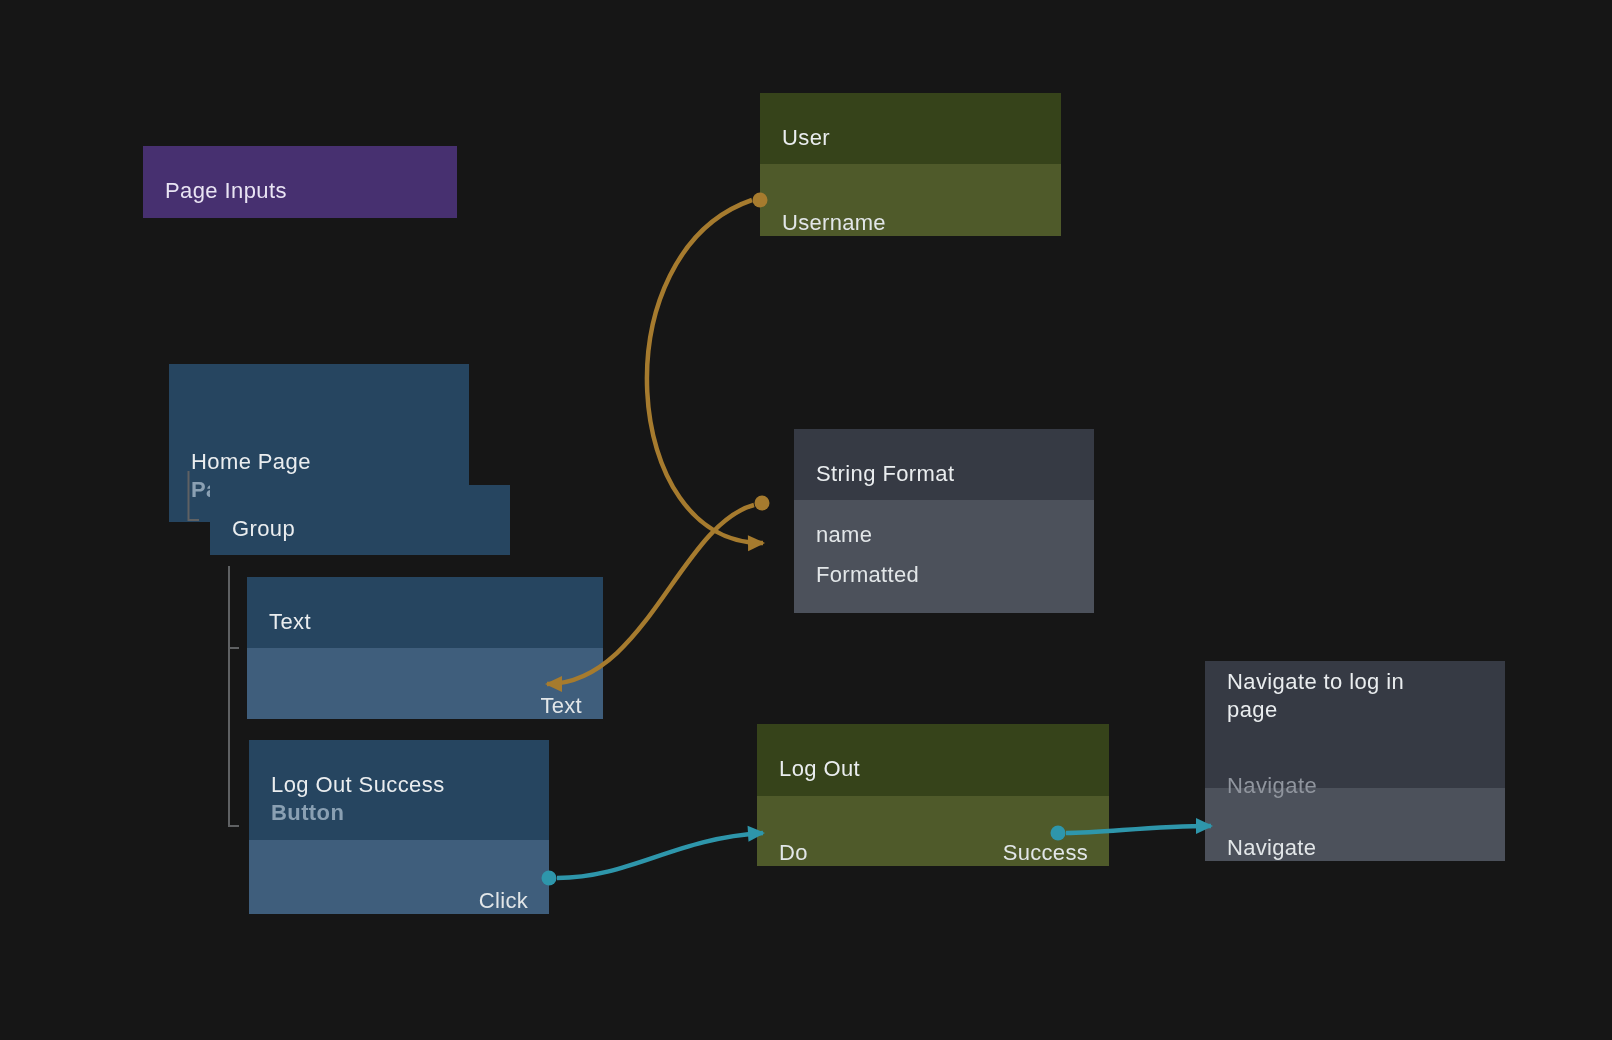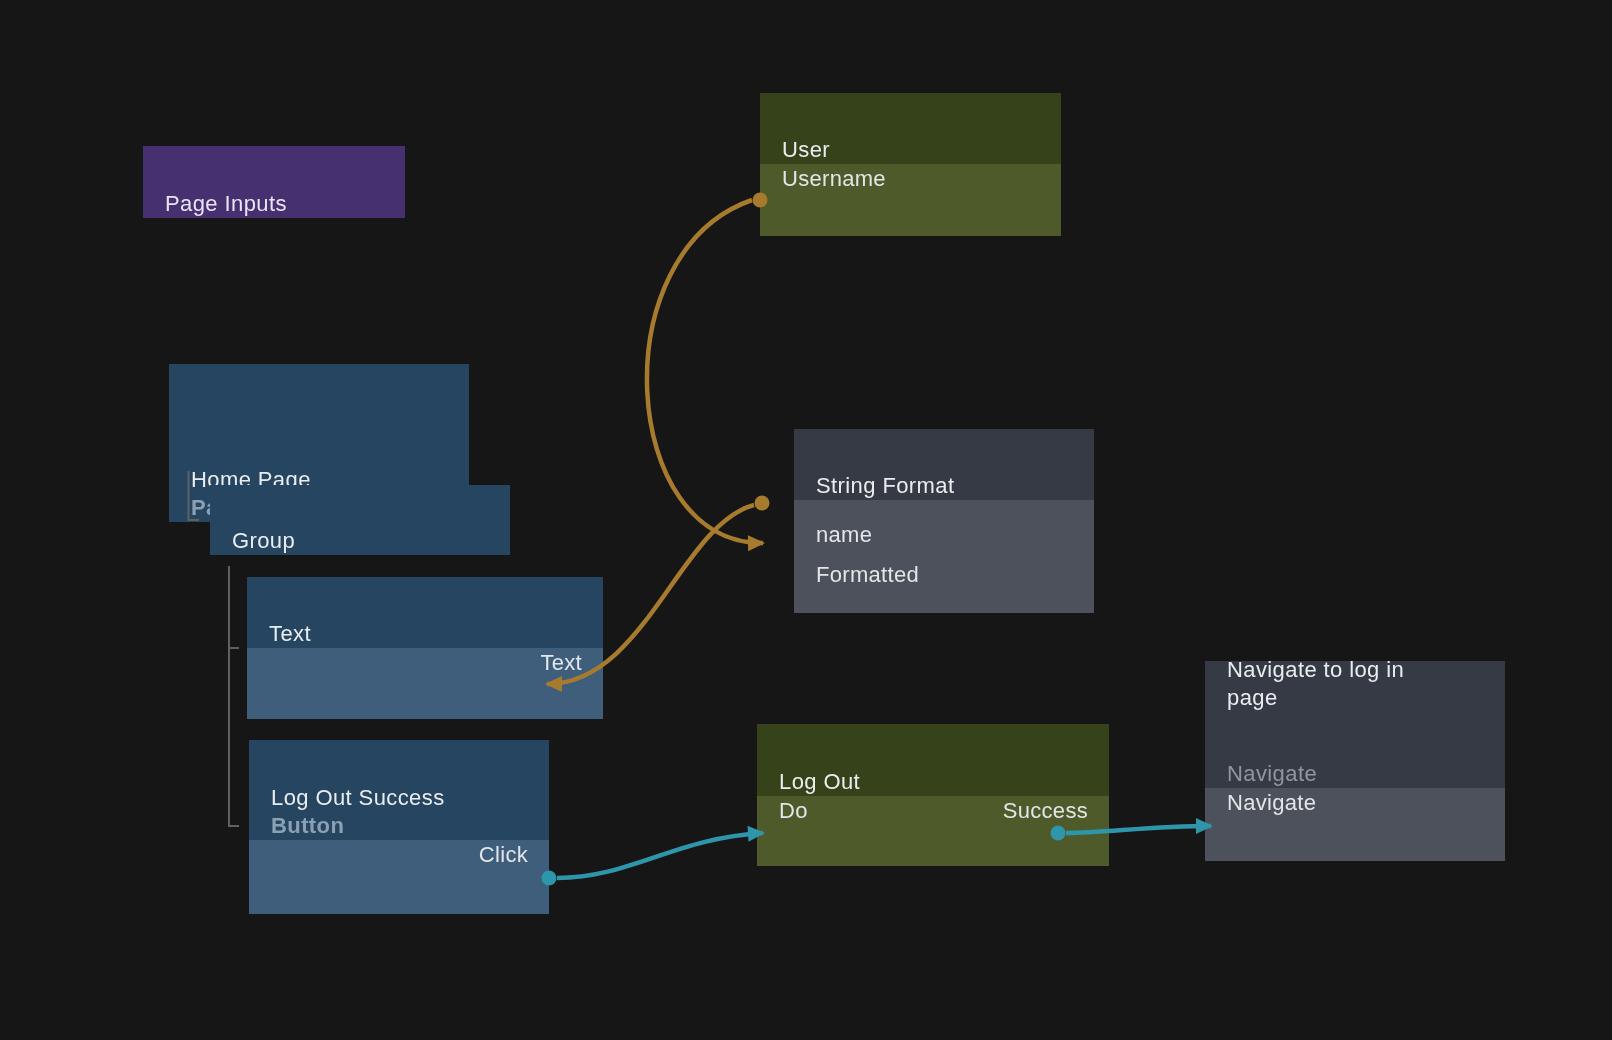--- a/index.html
+++ b/index.html
@@ -1,25 +1,25 @@
 <!DOCTYPE html>
 <html style="--bg: #161616; --purple: #473070; --blue-header: #264560; --blue-row: #3f5e7c; --olive-header: #36431a; --olive-row: #4f5a2a; --gray-header: #363a44; --gray-row: #4c515b; --title: #eaedef; --subtitle-blue: #8aa0b3; --subtitle-gray: #90959e; --port-label: #e2e6e8; --data: #a67b2e; --signal: #2e96ab; --tree: #5f6163;"><head>
 <meta charset="utf-8">
 <style>
   * { margin:0; padding:0; box-sizing:border-box; }
   html,body { width:1612px; height:1040px; }
   body { background: var(--bg, #161616); font-family: "Liberation Sans", sans-serif; overflow:hidden; }
   .canvas { position:relative; width:1612px; height:1040px; }
   .node { position:absolute; }
-  .hdr { display:flex; flex-direction:column; justify-content:flex-end; padding:18px 22px 0; }
+  .hdr { display:flex; flex-direction:column; justify-content:center; padding:18px 22px 0; }
   .title { font-size:22px; line-height:28px; color:var(--title, #eaedef); letter-spacing:.4px; }
   .subtitle { font-size:22px; line-height:28px; letter-spacing:.4px; }
   .sub-blue { color: var(--subtitle-blue, #8aa0b3); font-weight: bold; }
   .sub-gray { color: var(--subtitle-gray, #90959e); }
-  .row { display:flex; align-items:flex-start; padding:2px 21px 0 22px; font-size:22px; color:var(--port-label,#e2e6e8); letter-spacing:.3px; }
+  .row { display:flex; align-items:flex-end; padding:2px 21px 0 22px; font-size:22px; color:var(--port-label,#e2e6e8); letter-spacing:.3px; }
   .row.right { justify-content:flex-end; }
   .row.between { justify-content:space-between; }
   .purple { background: var(--purple, #473070); }
   .purple .title { color:#e9e4f3; }
   .blue-h { background: var(--blue-header, #264560); }
   .blue-r { background: var(--blue-row, #3f5e7c); }
   .olive-h { background: var(--olive-header, #36431a); }
   .olive-r { background: var(--olive-row, #4f5a2a); }
   .gray-h { background: var(--gray-header, #363a44); }
   .gray-r { background: var(--gray-row, #4c515b); }
@@ -33,21 +33,21 @@
   .mk-sig { fill: var(--signal, #2e96ab); }
   .port-data { fill: var(--data, #a67b2e); }
   .port-sig { fill: var(--signal, #2e96ab); }
   .tree { stroke: var(--tree, #5f6163); stroke-width:2; fill:none; }
 </style>
 </head>
 <body>
 
 <div class="canvas">
 
-  <div class="node purple" style="left:143px; top:146px; width:262px;">
+  <div class="node purple" style="left:143px; top:146px; width:314px;">
     <div class="hdr" style="height:72px;">
       <div class="title">Page Inputs</div>
     </div>
   </div>
 
   <div class="node" style="left:760px; top:93px; width:301px;">
     <div class="hdr olive-h" style="height:71px;">
       <div class="title">User</div>
     </div>
     <div class="row olive-r" style="height:72px;">

